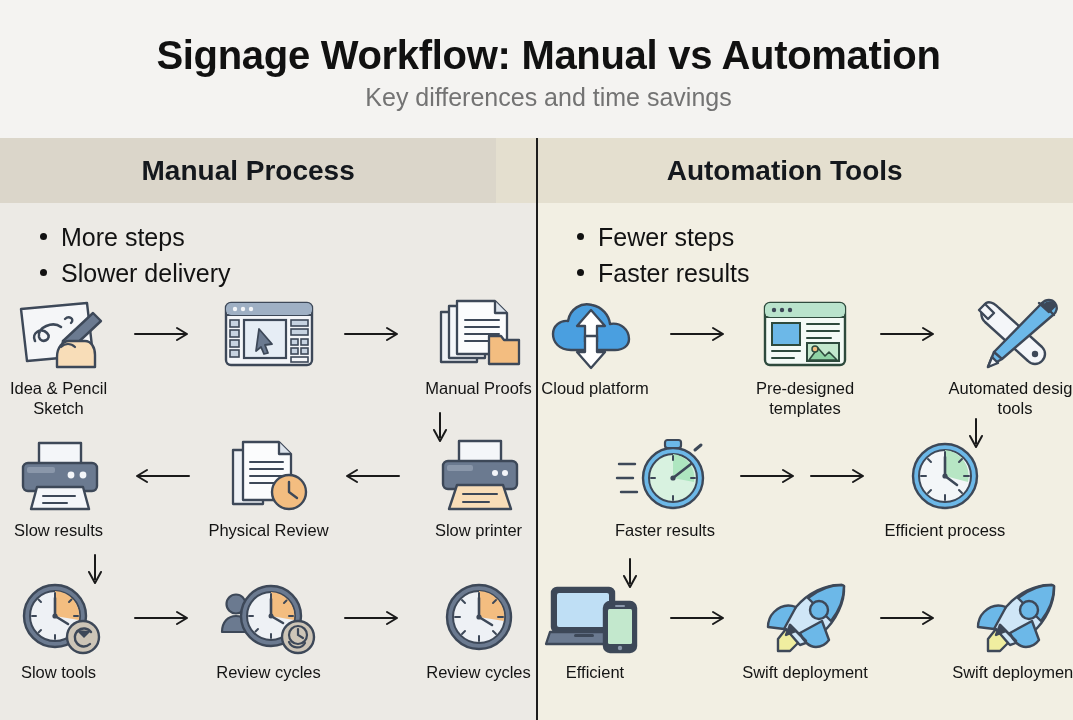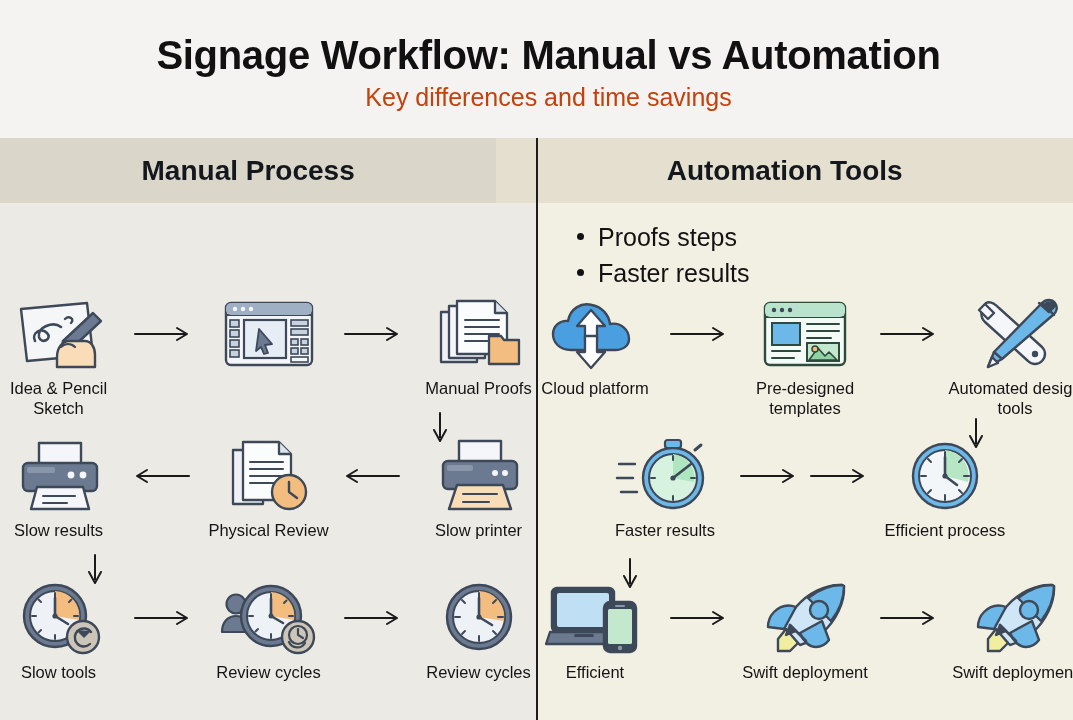--- a/index.html
+++ b/index.html
@@ -31,21 +31,21 @@
     font-weight: bold;
     color: #111111;
     letter-spacing: -0.3px;
     line-height: 1.1;
     text-align: center;
     margin: 0 0 6px 0;
   }
   .subtitle {
     font-size: 25px;
     font-weight: normal;
-    color: #c2410c;
+    color: #737373;
     text-align: center;
     margin: 0;
   }
 
   
   .band {
     position: absolute; left: 0; top: 138px;
     width: 1073px; height: 65px;
     display: flex;
   }
@@ -141,20 +141,30 @@
     <div class="band-half band-right">
       <div class="band-title">Automation Tools</div>
     </div>
   </div>
 
   <div class="divider"></div>
 
   <div class="cols">
 
     <div class="col col-left">
+      <div class="bullets">
+        <div class="bullet">
+          <span class="dot"></span>
+          <span>More steps</span>
+        </div>
+        <div class="bullet">
+          <span class="dot"></span>
+          <span>Slower delivery</span>
+        </div>
+      </div>
 
       <div class="rows">
 
         <div class="flow-row">
           <div class="node">
             <div class="node-icon">
               <svg width="100" height="74" viewBox="0 0 100 74">
                 <g fill="none" stroke="#3d4858" stroke-width="2.4" stroke-linejoin="round" stroke-linecap="round">
                   <path d="M12 12 L78 6 L84 58 L18 64 Z" fill="#f5f6f8"></path>
                   <path d="M26 44 C22 36 32 30 38 36 C44 42 32 48 30 40 C28 30 44 24 52 30" stroke-width="2.6"></path>
@@ -407,21 +417,21 @@
             <div class="node-label">Review cycles</div>
           </div>
         </div>
       </div>
     </div>
 
     <div class="col col-right">
       <div class="bullets">
         <div class="bullet">
           <span class="dot"></span>
-          <span>Proofs steps</span>
+          <span>Fewer steps</span>
         </div>
         <div class="bullet">
           <span class="dot"></span>
           <span>Faster results</span>
         </div>
       </div>
 
       <div class="rows">
 
         <div class="flow-row">

